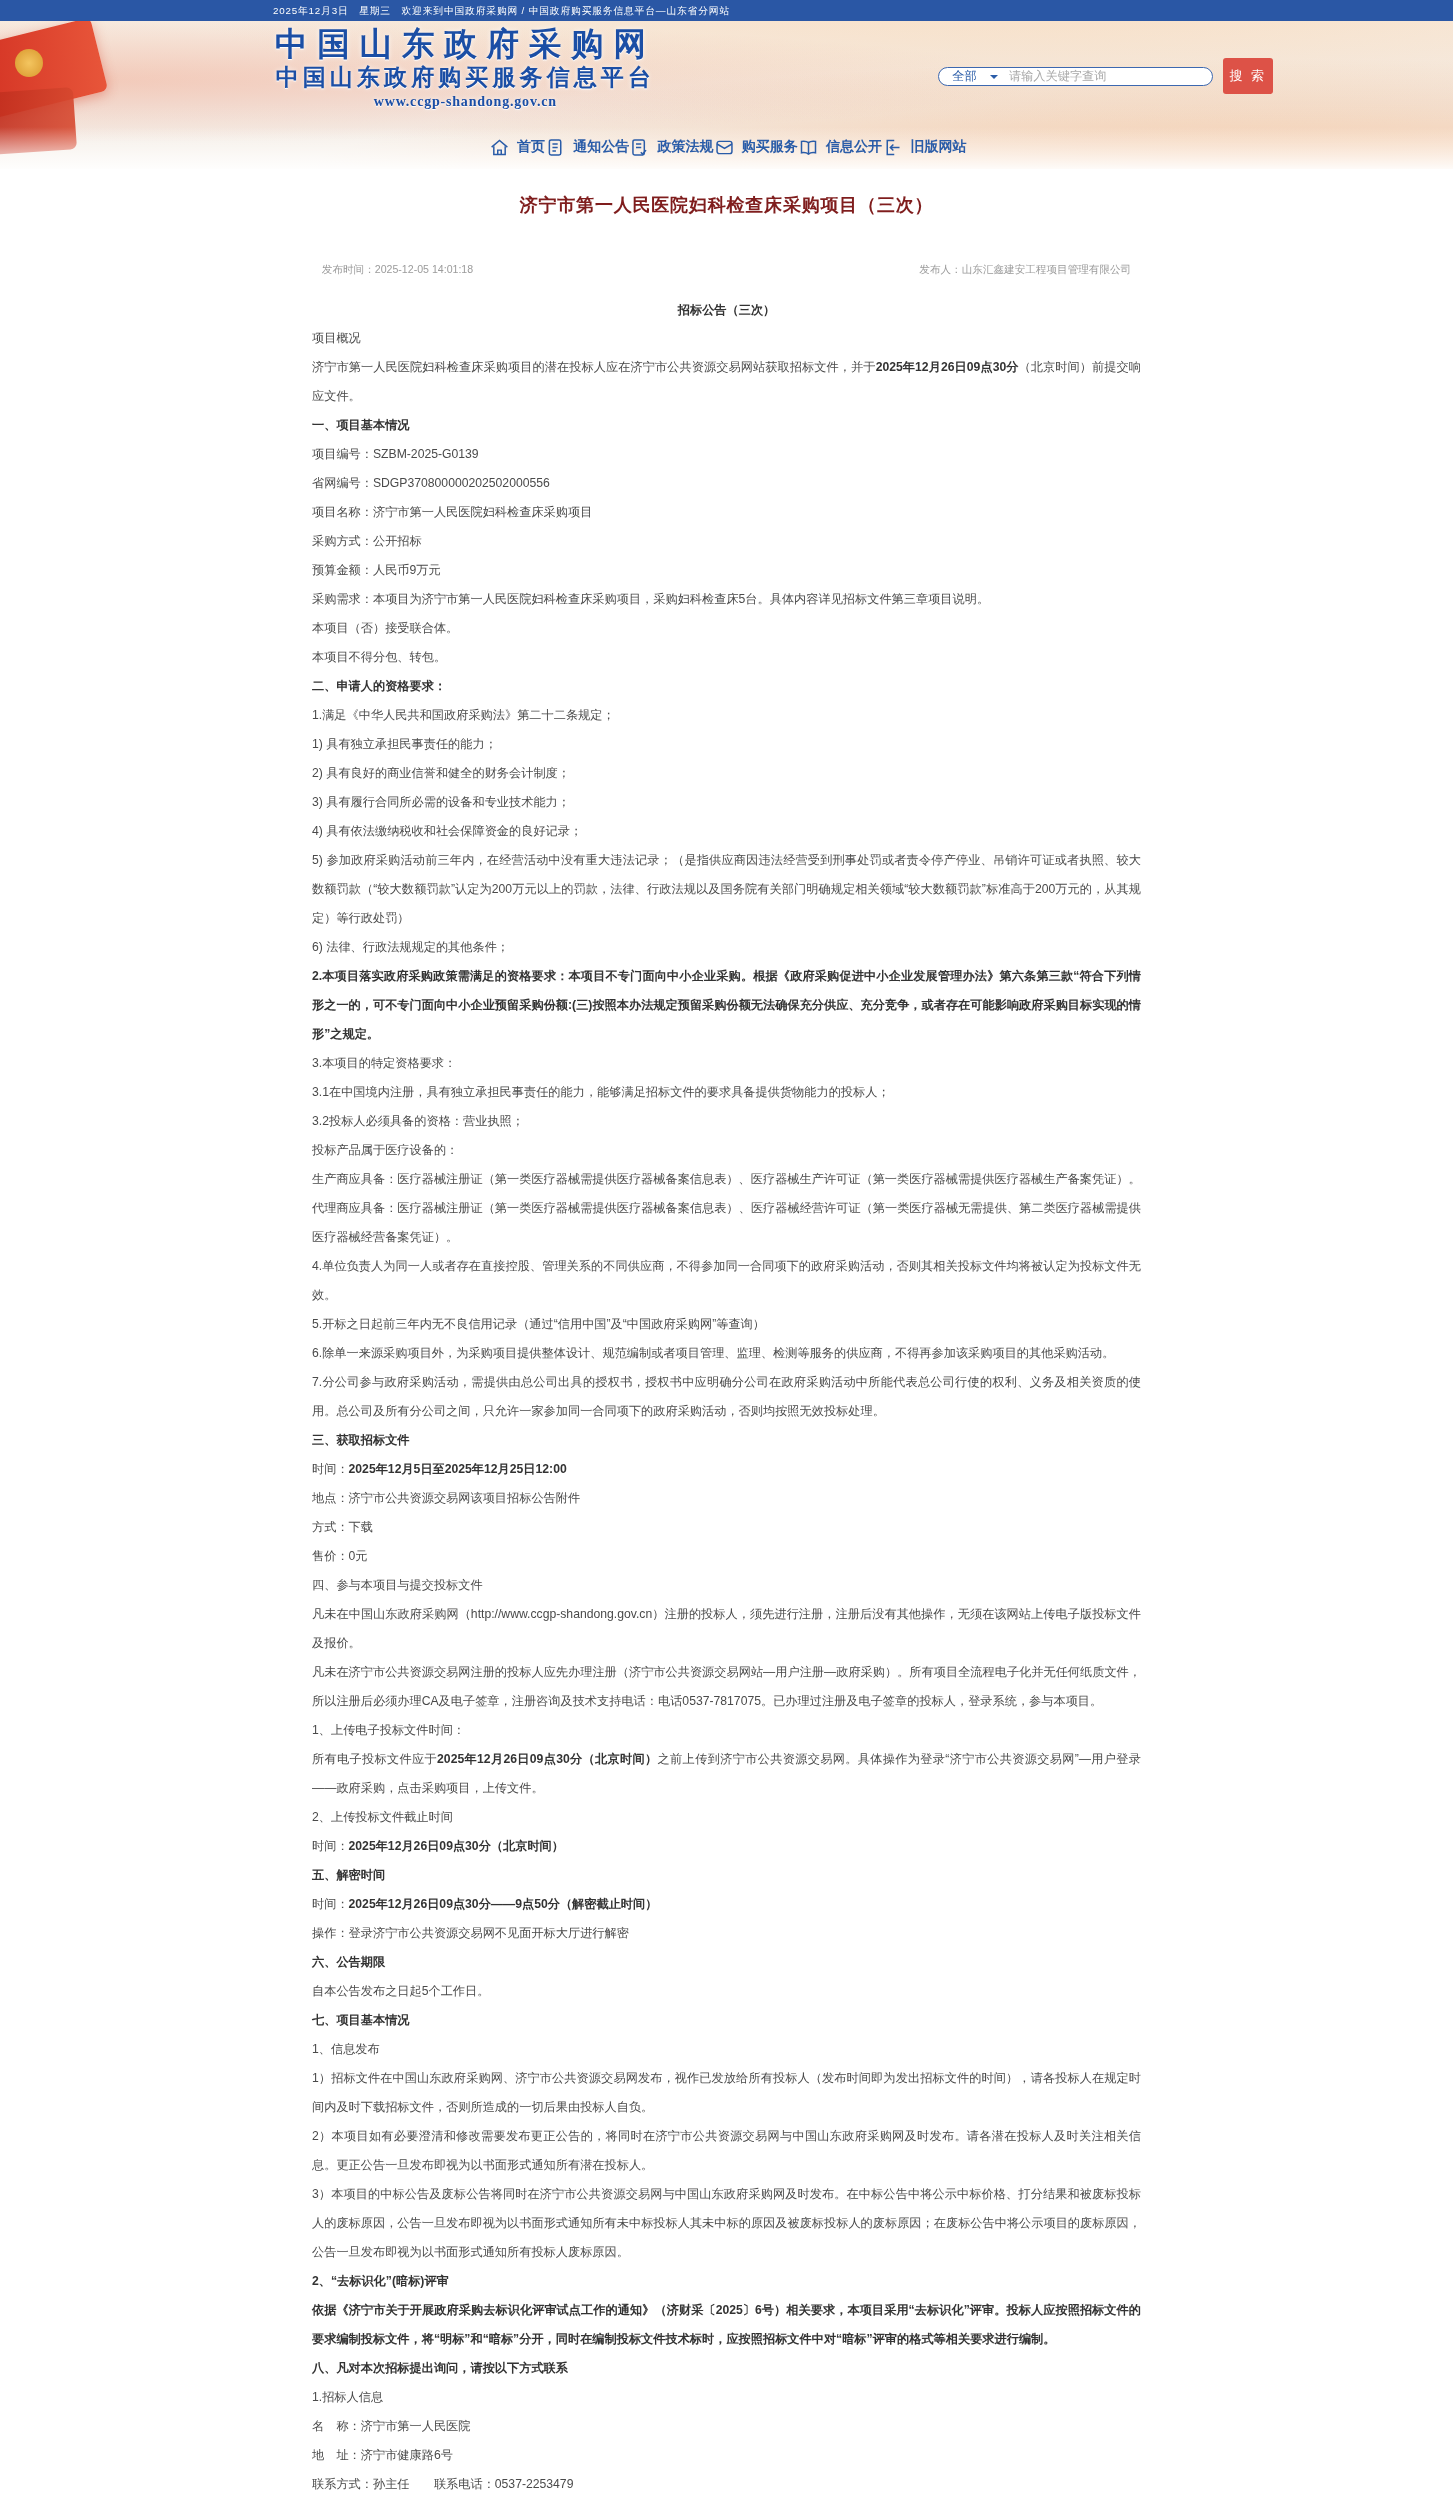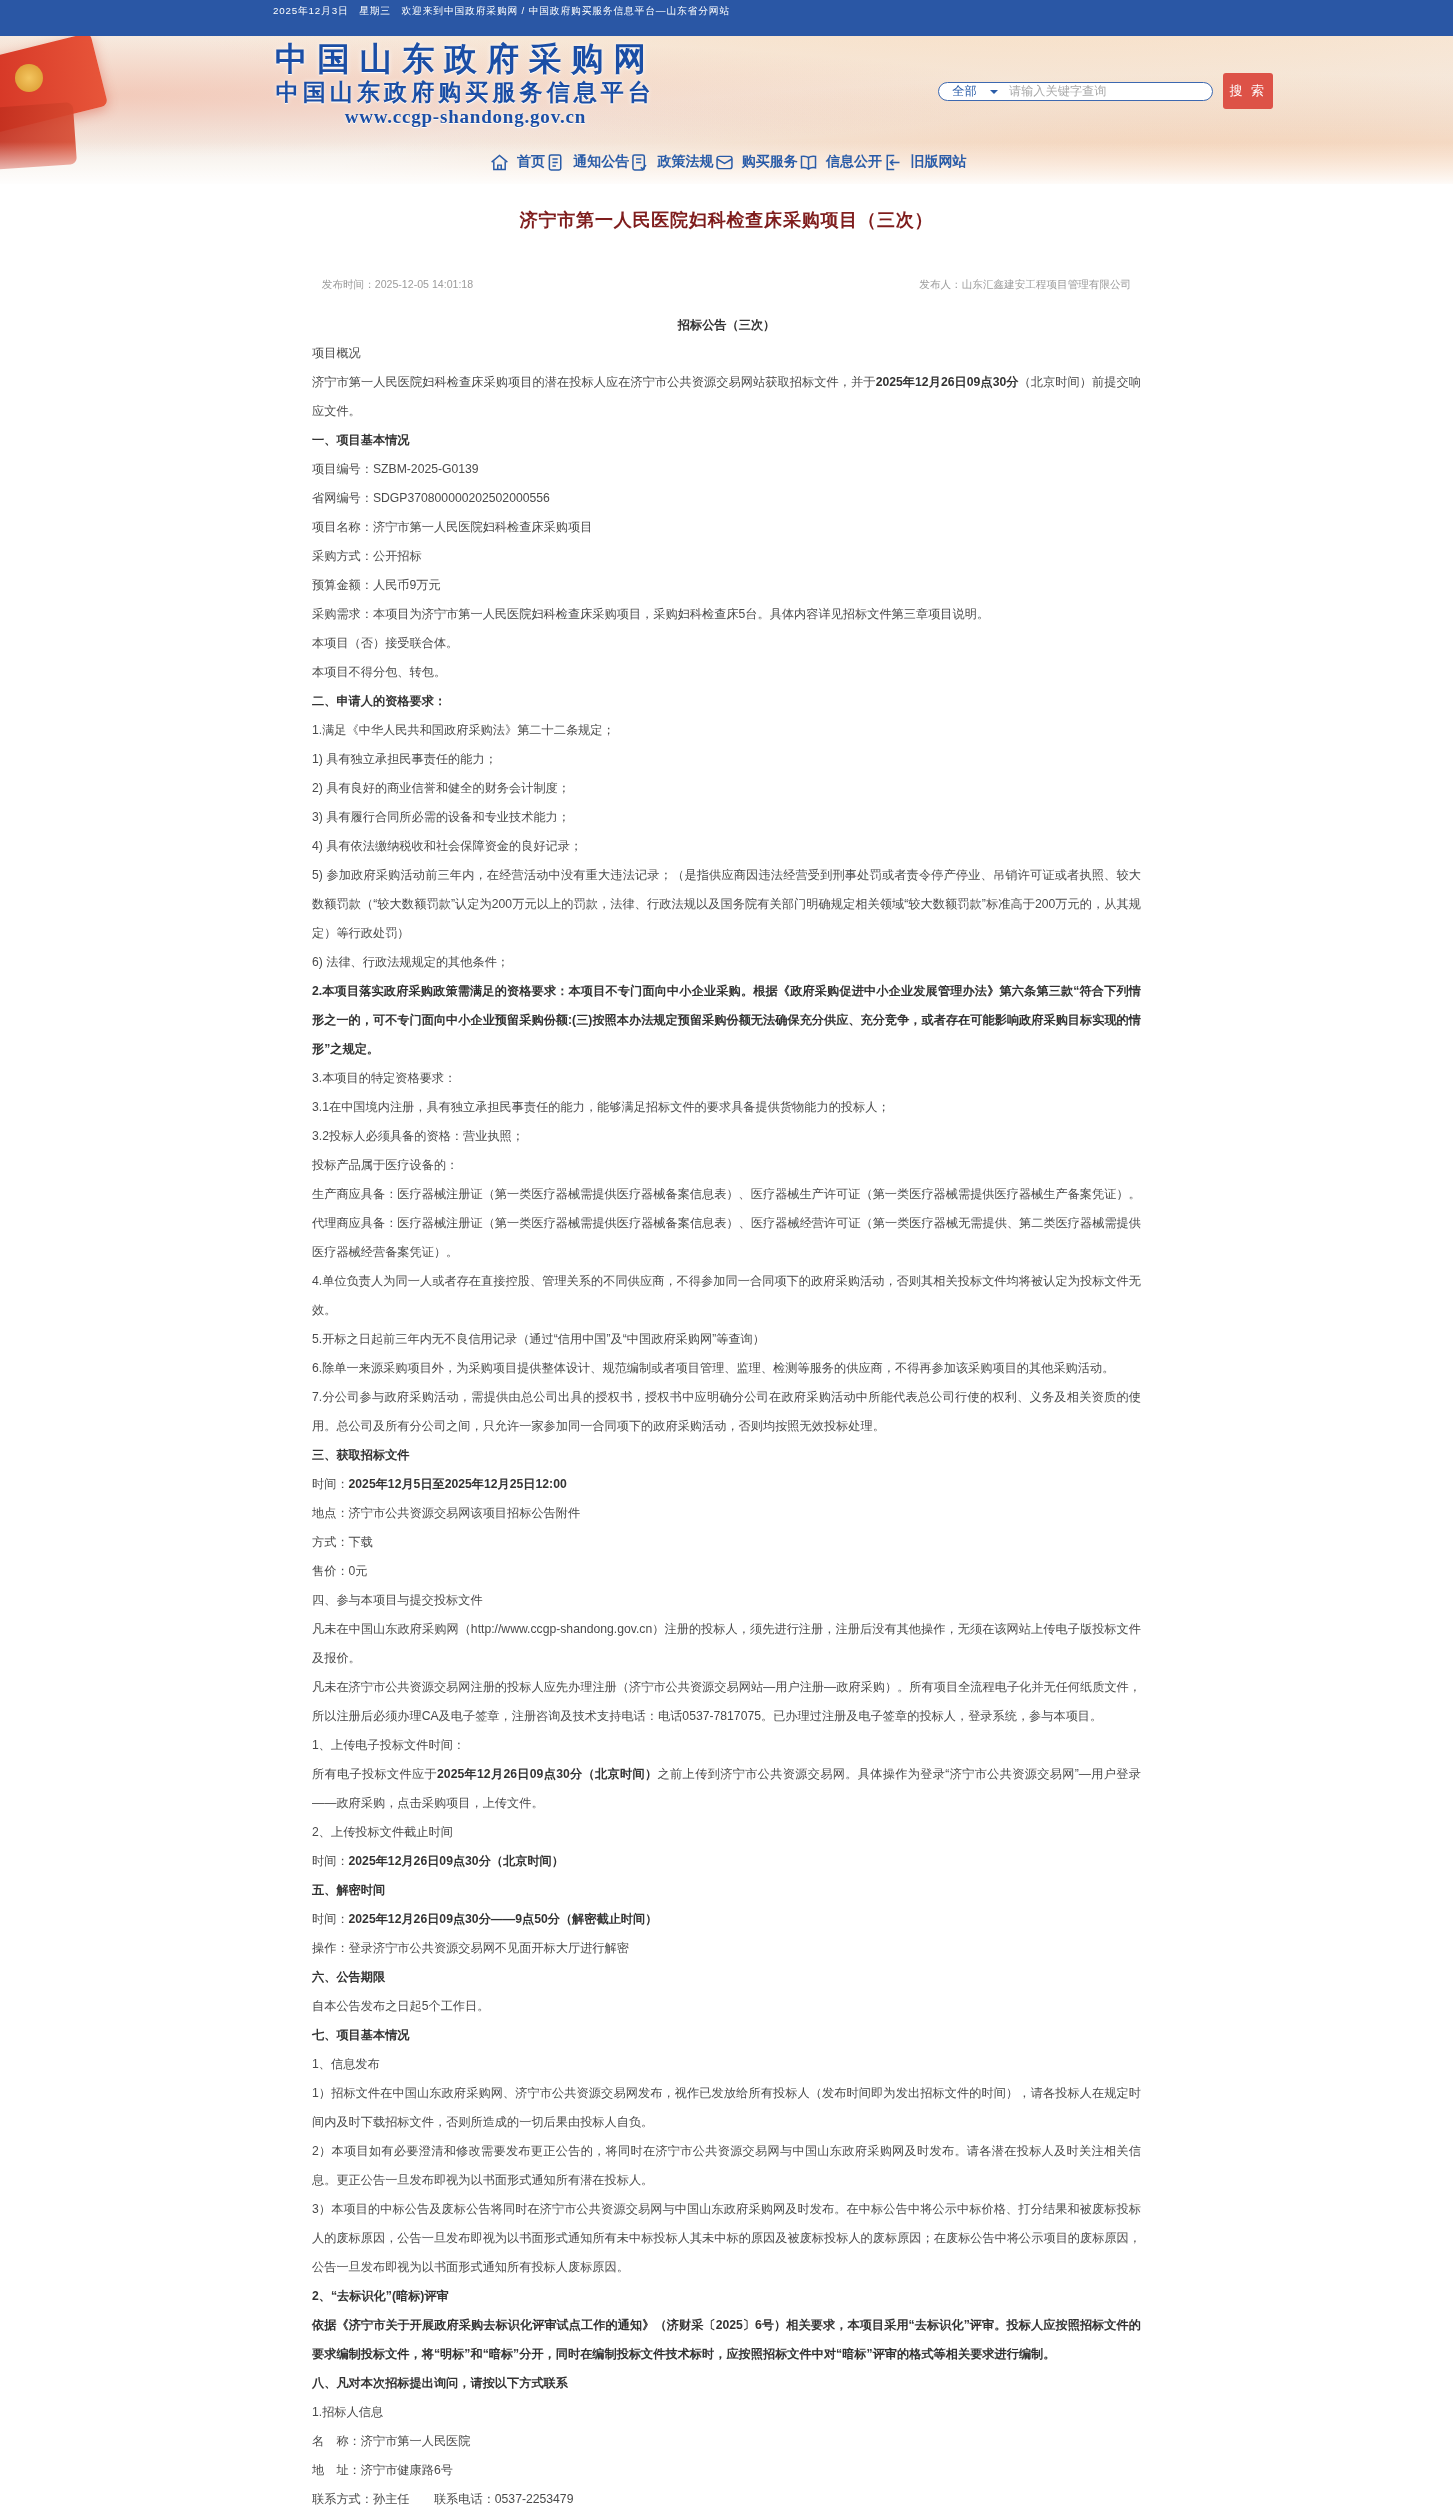--- a/index.html
+++ b/index.html
@@ -3,21 +3,21 @@
 <meta charset="utf-8">
 <style>
   * { box-sizing: border-box; margin: 0; padding: 0; }
   body {
     width: 1453px;
     background: #fff;
     font-family: "Liberation Sans", sans-serif;
     color: #333;
   }
   
-  .topbar { height: 36px; background: #2a57a5; }
+  .topbar { height: 21px; background: #2a57a5; }
   .topbar-inner { width: 1177px; margin: 0 auto; padding-left: 135px;
     font-size: 9.8px; color: #fff; line-height: 21px; letter-spacing: 0.8px; }
   
   .banner { position: relative; height: 148px; overflow: hidden;
     background:
       radial-gradient(ellipse at 88% 115%, rgba(244,160,95,.55), rgba(244,160,95,0) 55%),
       radial-gradient(ellipse at 72% -30%, rgba(248,205,160,.45), rgba(248,205,160,0) 60%),
       radial-gradient(ellipse at 4% 40%, rgba(238,110,70,.28), rgba(238,110,70,0) 50%),
       linear-gradient(to bottom, #f7ece1, #f3ece6 55%, #f6efe7);
   }
@@ -29,21 +29,21 @@
     border-radius: 6.5px; opacity: .9; }
   .flag-emblem { position: absolute; left: 14.6px; top: 28px; width: 28px; height: 28px;
     border-radius: 50%; background: radial-gradient(#f6d465, #d8a02c); opacity: .9; }
   .banner::after { content: ""; position: absolute; left: 0; right: 0; bottom: 0; height: 42px;
     background: linear-gradient(to top, rgba(255,255,255,.92), rgba(255,255,255,0)); }
   .banner-inner { position: relative; width: 1177px; margin: 0 auto; height: 100%; z-index: 2; }
   .logo-block { position: absolute; left: 137px; top: 4.9px; text-align: center; color: #1b4ea5;
     text-shadow: 0 0.8px 0 rgba(255,255,255,.9), 0 0 4.9px rgba(255,255,255,.8); cursor: pointer; }
   .logo-line1 { font-size: 32.5px; font-weight: bold; letter-spacing: 9.8px; line-height: 37px; }
   .logo-line2 { font-size: 23px; font-weight: bold; letter-spacing: 4.1px; line-height: 28px; }
-  .logo-line3 { font-family: "Liberation Serif", serif; font-size: 19px; font-weight: bold;
+  .logo-line3 { font-family: "Liberation Serif", serif; font-size: 14px; font-weight: bold;
     letter-spacing: 0.8px; line-height: 21px; }
   .search-area { position: absolute; right: 42px; top: 37px; display: flex; align-items: center; }
   .search-pill { display: flex; align-items: center; width: 275px; height: 19px;
     background: #fff; border: 1.2px solid #3c68b0; border-radius: 17px; padding: 0 13px; }
   .search-cat { display: flex; align-items: center; color: #2a5ca8; font-size: 12.2px; cursor: pointer; }
   .chev { width: 0; height: 0; border-left: 4.1px solid transparent; border-right: 4.1px solid transparent;
     border-top: 4.9px solid #2a5ca8; margin: 1.6px 11.4px 0 13px; }
   .search-input { border: none; outline: none; flex: 1; font-size: 12.2px; color: #333;
     font-family: "Liberation Sans", sans-serif; background: transparent; }
   .search-input::placeholder { color: #a9a9a9; }

